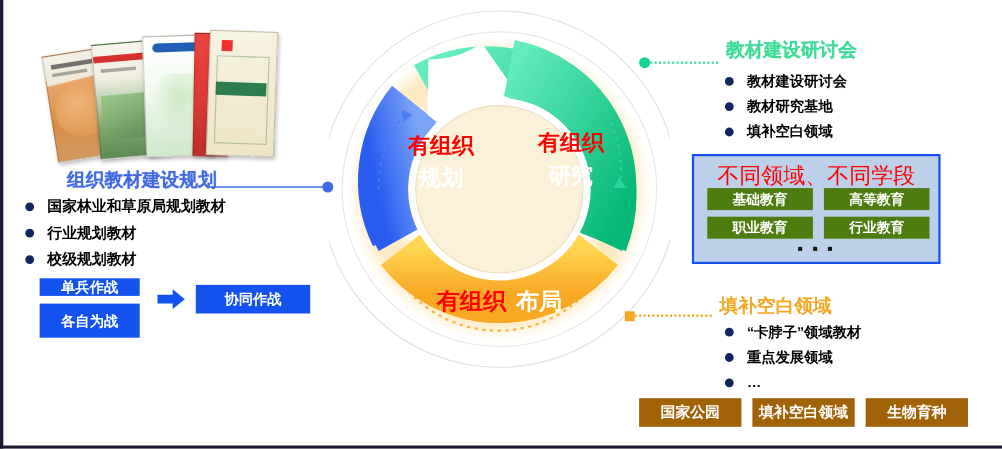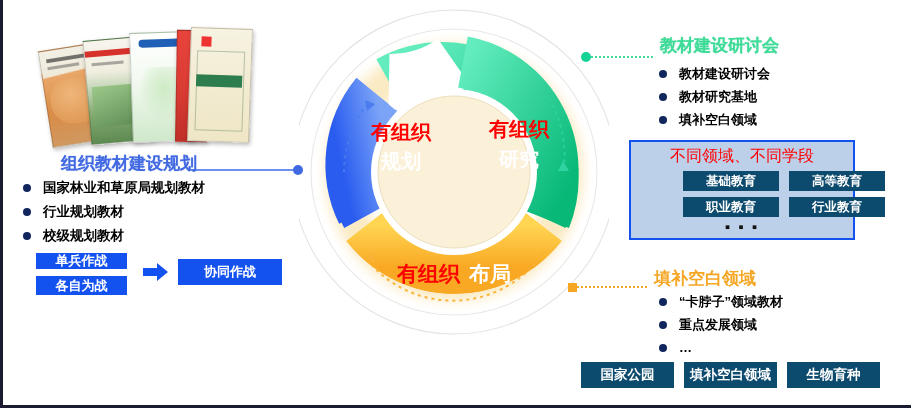--- a/index.html
+++ b/index.html
@@ -53,41 +53,41 @@
   ul.bl li::before{content:"";position:absolute;left:6px;top:50%;transform:translateY(-50%);
     width:8px;height:8px;border-radius:50%;background:#12265e;}
   
   #left-head{position:absolute;left:58px;top:152px;font-size:17px;color:#4169e1;
      text-shadow:0 0 1px rgba(65,105,225,.6);}
   #left-list{position:absolute;left:14px;top:176px;font-size:13.5px;line-height:24px;}
   
   .bbox{background:#1452f0;color:#fff;font-weight:bold;text-align:center;
         display:flex;align-items:center;justify-content:center;}
   #bx-a{position:absolute;left:33px;top:253px;width:91px;height:16px;font-size:13px;}
-  #bx-b{position:absolute;left:33px;top:276px;width:91px;height:19px;font-size:13px;text-align:right;}
+  #bx-b{position:absolute;left:33px;top:276px;width:91px;height:31px;font-size:13px;text-align:right;}
   #bx-c{position:absolute;left:175px;top:259px;width:104px;height:26px;font-size:13px;}
   #arrow-lr{position:absolute;left:140px;top:262px;width:26px;height:20px;}
   
   #r1-head{position:absolute;left:657px;top:34px;font-size:17px;color:#3ddc97;font-weight:bold;
       text-shadow:0 0 1px rgba(50,200,150,.7);}
   #r1-list{position:absolute;left:650px;top:62px;font-size:13px;line-height:23px;}
   
   #panel{position:absolute;left:626px;top:140px;width:226px;height:100px;
      background:#bdd0ea;border:2px solid #1452f0;box-sizing:border-box;}
-  #panel-title{position:absolute;left:0;right:0;top:4px;text-align:center;font-size:16px;color:#ff0000;font-weight:400;}
-  .pbtn{position:absolute;background:#0c4a6e;color:#fff;font-weight:bold;font-size:12.5px;
-        display:flex;align-items:center;justify-content:center;width:96px;height:20px;margin-left:40px;}
+  #panel-title{position:absolute;left:0;right:0;top:4px;text-align:center;font-size:20px;color:#ff0000;font-weight:400;}
+  .pbtn{position:absolute;background:#4d7c0f;color:#fff;font-weight:bold;font-size:12.5px;
+        display:flex;align-items:center;justify-content:center;width:96px;height:20px;}
   #pb1{left:12px;top:29px;} #pb2{left:118px;top:29px;}
   #pb3{left:12px;top:55px;} #pb4{left:118px;top:55px;}
   #pdots{position:absolute;left:0;right:0;top:76px;text-align:center;color:#111;font-size:15px;font-weight:bold;letter-spacing:2px;}
   
   #r2-head{position:absolute;left:651px;top:267px;font-size:17px;color:#f5a623;font-weight:bold;}
   #r2-list{position:absolute;left:650px;top:290px;font-size:13px;line-height:23px;}
   
-  .bb{position:absolute;top:362px;height:26px;background:#0c4a6e;color:#fff;font-weight:bold;font-size:13.5px;
+  .bb{position:absolute;top:362px;height:26px;background:#a16207;color:#fff;font-weight:bold;font-size:13.5px;
       display:flex;align-items:center;justify-content:center;}
   #bb1{left:578px;width:93px;}
   #bb2{left:681px;width:93px;}
   #bb3{left:784px;width:93px;}
 </style>
 </head>
 <body>
 
 <div class="slide">
 

